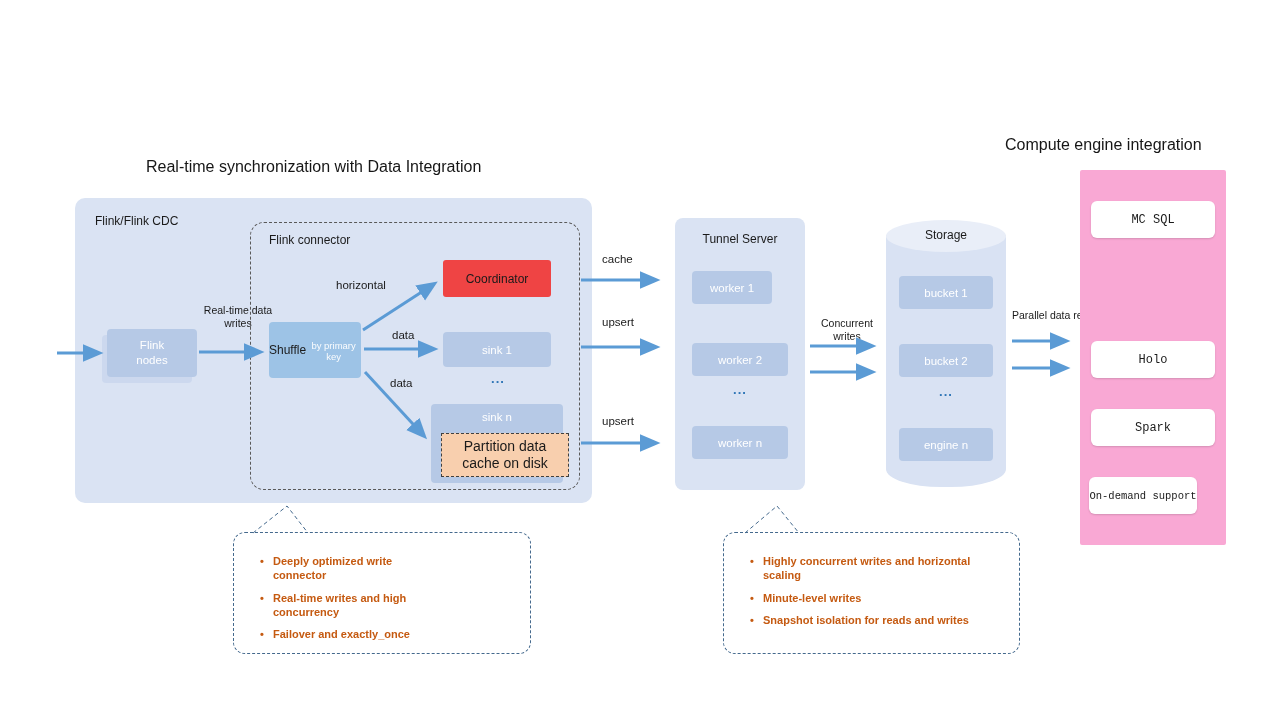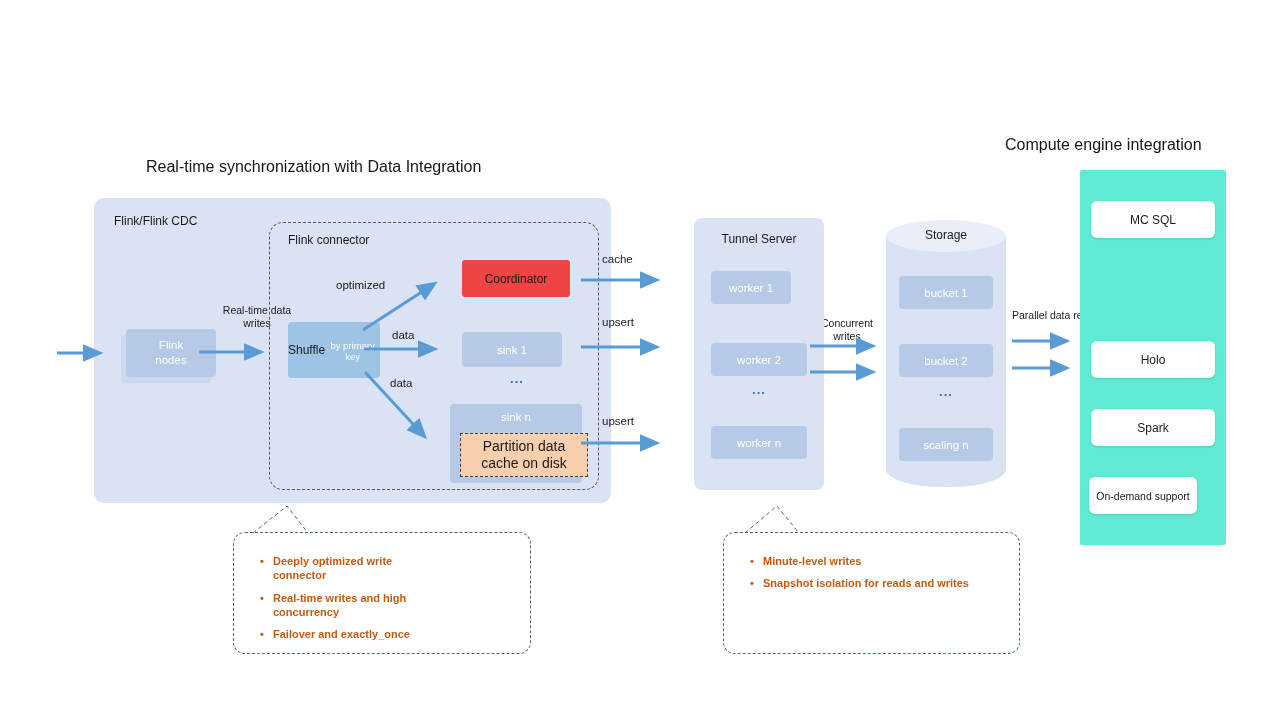--- a/index.html
+++ b/index.html
@@ -4,32 +4,32 @@
 <style>
   * { margin:0; padding:0; box-sizing:border-box; }
   html,body { width:1280px; height:720px; }
   body {
     position:relative; background:#ffffff; overflow:hidden;
     font-family:"Liberation Sans", sans-serif; color:#1a1a1a;
   }
   .abs { position:absolute; }
   .center { display:flex; align-items:center; justify-content:center; text-align:center; }
   .title { font-size:16px; font-weight:500; color:#161616; }
-  .container-blue { background:#dae3f3; border-radius:10px;margin-left:19px; }
+  .container-blue { background:#dae3f3; border-radius:10px; }
   .node {
     background:#b6c9e6; color:#ffffff; border-radius:4px;
     font-size:11.5px;
   }
   .light-node { background:#ef4444; color:#1a1a1a; border-radius:3px; font-size:12px; }
   .section-label { font-size:12px; color:#1a1a1a; }
   .edge-label { font-size:11.5px; color:#1a1a1a; }
   .small-label { font-size:10.5px; color:#1a1a1a; line-height:1.25; }
   .dots { color:#2e75b6; font-size:13px; font-weight:700; letter-spacing:1px; }
   .dashed-group { border:1.5px dashed #595959; border-radius:14px; }
-  .engine-panel { background:#5eead4; border-radius:2px; }
+  .engine-panel { background:#f9a8d4; border-radius:2px;font-family:Liberation Mono, monospace; }
   .engine-box {
     background:#ffffff; border-radius:6px; font-size:12px; color:#1a1a1a;
     box-shadow:0 1px 2px rgba(0,0,0,0.15);
   }
   .callout {
     background:#ffffff; border:1.2px dashed #44698d; border-radius:12px;
   }
   .callout ul { list-style:none; padding:13px 12px 0 26px; }
   .callout li {
     position:relative; padding-left:13px; margin-bottom:8px;
@@ -64,34 +64,34 @@
   <div class="abs dashed-group" style="left:175px; top:24px; width:330px; height:268px;">
     <div class="abs section-label" style="left:18px; top:10px;">Flink connector</div>
 
     <div class="abs center" style="left:18px; top:99px; width:92px; height:56px; background:#9dc3e6; border-radius:4px; ">
       <span style="font-size:12px; color:#1a1a1a;">Shuffle</span>
       <span style="font-size:9.5px; color:rgba(255,255,255,0.95); margin-top:2px;">by primary key</span>
     </div>
 
     <div class="abs light-node center" style="left:192px; top:37px; width:108px; height:37px;">Coordinator</div>
 
-    <div class="abs node center" style="left:192px; top:109px; width:100px; height:35px;">sink 1</div>
+    <div class="abs node center" style="left:192px; top:109px; width:108px; height:35px;">sink 1</div>
 
     <div class="abs dots center" style="left:225px; top:148px; width:44px;">...</div>
 
     <div class="abs node" style="left:180px; top:181px; width:132px; height:79px;">
       <div class="center" style="height:26px;">sink n</div>
       <div class="abs center" style="left:10px; top:29px; width:128px; height:44px; background:#f8cfae; border:1.5px dashed #404040; color:#1a1a1a; font-size:14px; line-height:1.25;">
         <span style="width:100px;">Partition data cache on disk</span>
       </div>
     </div>
   </div>
 </div>
 
-<div class="abs edge-label" style="left:336px; top:279px;">optimized</div>
+<div class="abs edge-label" style="left:336px; top:279px;">horizontal</div>
 <div class="abs edge-label" style="left:392px; top:329px;">data</div>
 <div class="abs edge-label" style="left:390px; top:377px;">data</div>
 <div class="abs edge-label" style="left:602px; top:253px;">cache</div>
 <div class="abs edge-label" style="left:602px; top:316px;">upsert</div>
 <div class="abs edge-label" style="left:602px; top:415px;">upsert</div>
 <div class="abs small-label center" style="left:812px; top:317px; width:70px;">Concurrent writes</div>
 <div class="abs small-label" style="left:1012px; top:309px;">Parallel data reads</div>
 
 <div class="abs container-blue" style="left:675px; top:218px; width:130px; height:272px; border-radius:8px;">
   <div class="abs section-label center" style="left:0; top:14px; width:100%;">Tunnel Server</div>
@@ -101,40 +101,41 @@
   <div class="abs node center" style="left:17px; top:208px; width:96px; height:33px;">worker n</div>
 </div>
 
 <div class="abs" style="left:886px; top:220px; width:120px; height:270px;">
   <div class="cyl-body"></div>
   <div class="cyl-top"></div>
   <div class="abs section-label center" style="left:0; top:8px; width:100%;">Storage</div>
   <div class="abs node center" style="left:13px; top:56px; width:94px; height:33px;">bucket 1</div>
   <div class="abs node center" style="left:13px; top:124px; width:94px; height:33px;">bucket 2</div>
   <div class="abs dots center" style="left:13px; top:164px; width:94px;">...</div>
-  <div class="abs node center" style="left:13px; top:208px; width:94px; height:33px;">scaling n</div>
+  <div class="abs node center" style="left:13px; top:208px; width:94px; height:33px;">engine n</div>
 </div>
 
 <div class="abs engine-panel" style="left:1080px; top:170px; width:146px; height:375px;">
   <div class="abs engine-box center" style="left:11px; top:31px; width:124px; height:37px;">MC SQL</div>
   <div class="abs engine-box center" style="left:11px; top:171px; width:124px; height:37px;">Holo</div>
   <div class="abs engine-box center" style="left:11px; top:239px; width:124px; height:37px;">Spark</div>
   <div class="abs engine-box center" style="left:9px; top:307px; width:108px; height:37px; font-size:10.5px;">On-demand support</div>
 </div>
 
 <div class="abs callout" style="left:233px; top:532px; width:298px; height:122px;">
   <ul>
     <li style="max-width:165px;">Deeply optimized write connector</li>
     <li style="max-width:165px;">Real-time writes and high concurrency</li>
     <li style="max-width:220px;">Failover and exactly_once</li>
   </ul>
 </div>
 
 <div class="abs callout" style="left:723px; top:532px; width:297px; height:122px;">
   <ul>
+    <li style="max-width:238px;">Highly concurrent writes and horizontal scaling</li>
     <li style="max-width:238px;">Minute-level writes</li>
     <li style="max-width:245px;">Snapshot isolation for reads and writes</li>
   </ul>
 </div>
 
 <svg class="abs" width="1280" height="720" style="left:0; top:0; pointer-events:none;">
   <defs>
     <marker id="ah" markerWidth="8" markerHeight="8" refX="5.5" refY="3" orient="auto">
       <path d="M0,0 L7,3 L0,6 Z" fill="#5b9bd5"></path>
     </marker>

